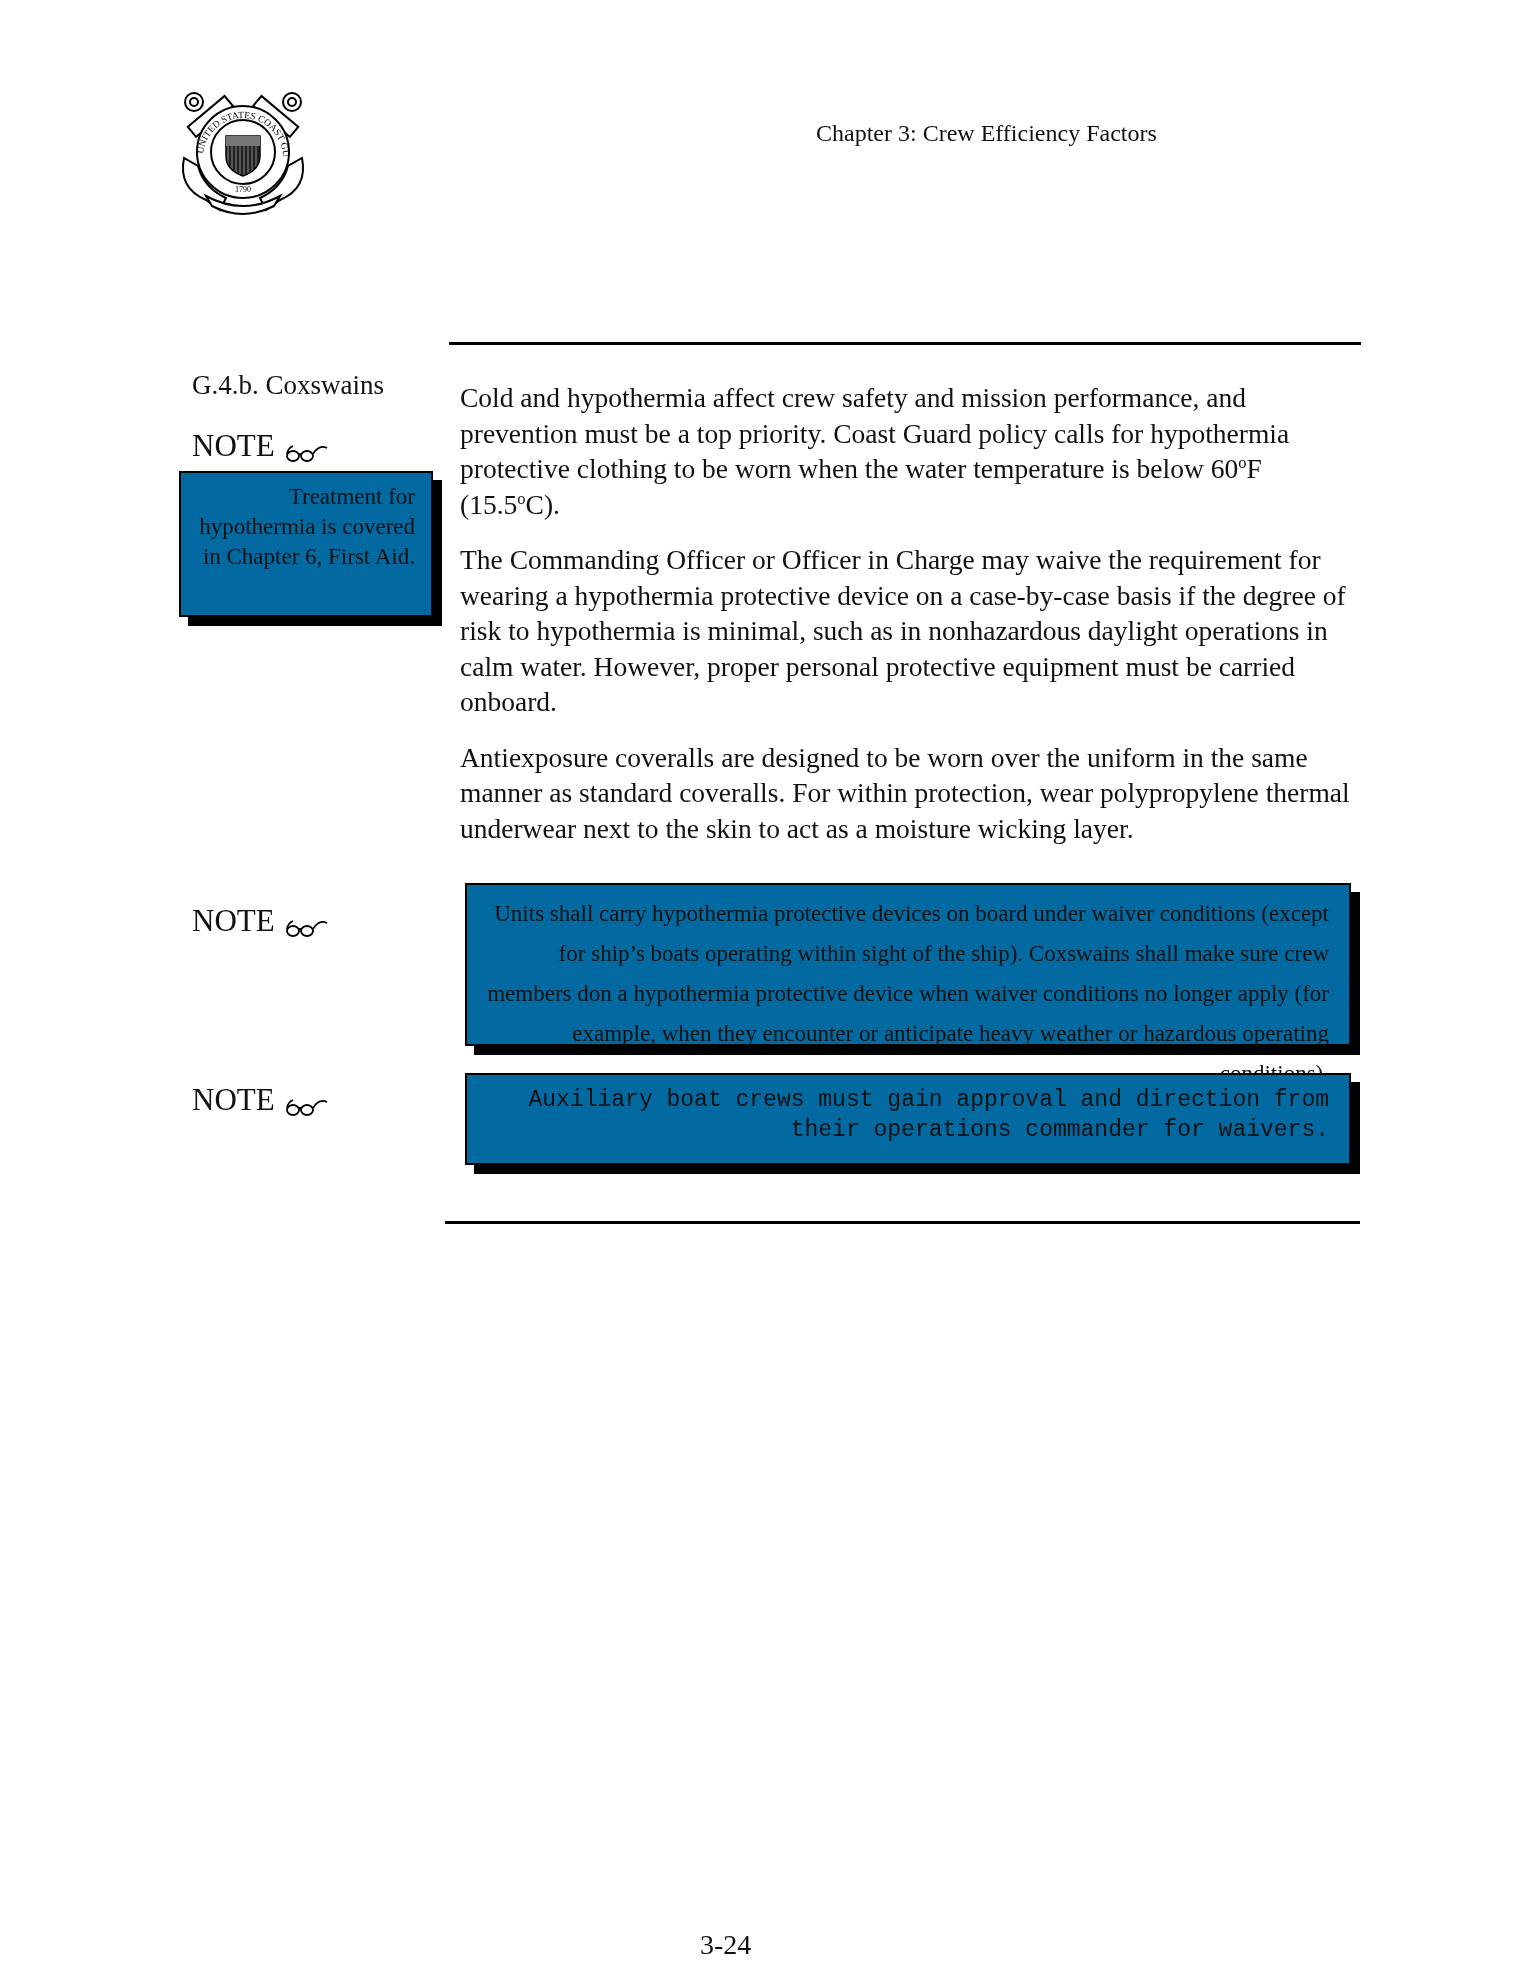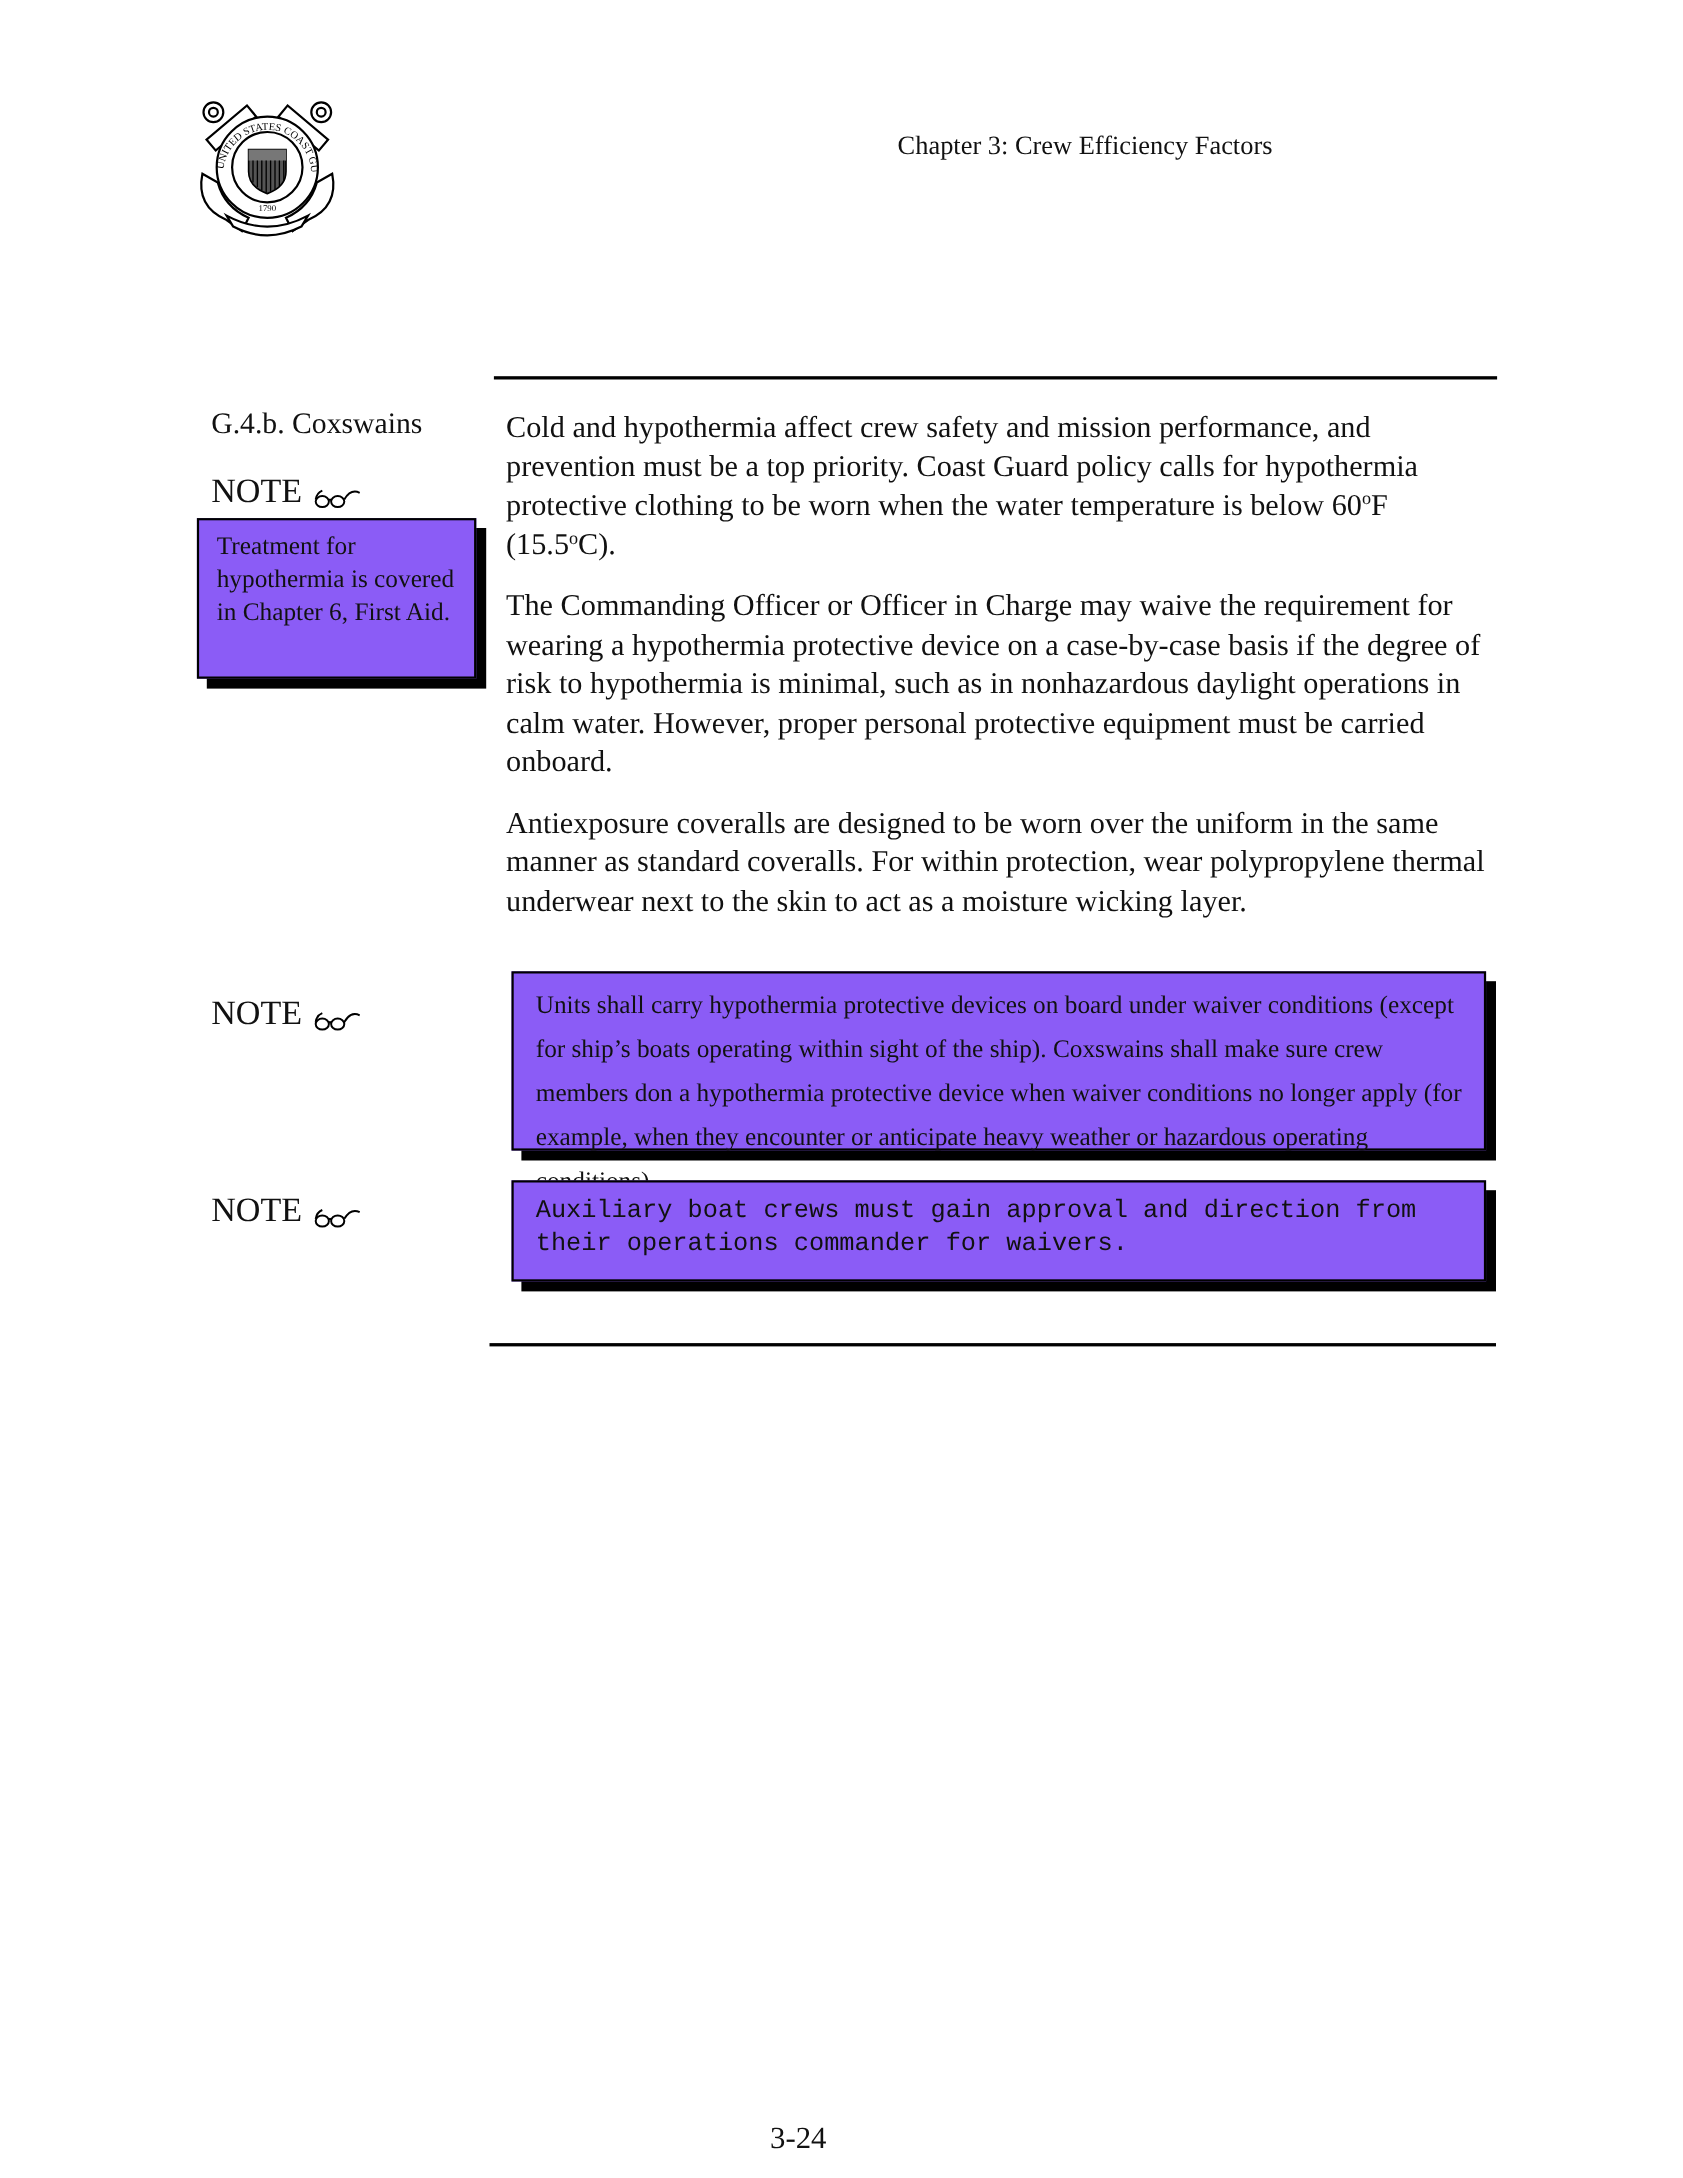--- a/index.html
+++ b/index.html
@@ -13,26 +13,26 @@
   .rule { position: absolute; height: 3px; background: #000; }
   #rule-top { left: 449px; top: 342px; width: 912px; }
   #rule-bottom { left: 445px; top: 1221px; width: 915px; }
   .side-head { font-size: 27px; white-space: nowrap; }
   #section-heading { left: 192px; top: 370px; }
   .note-label { font-size: 31px; white-space: nowrap; display: flex; align-items: flex-end; }
   .note-label .glasses { margin-left: 10px; width: 44px; height: 22px; }
   #note1-label { left: 192px; top: 428px; }
   #note2-label { left: 192px; top: 903px; }
   #note3-label { left: 192px; top: 1082px; }
-  .body-text { left: 460px; width: 900px; font-size: 27.5px; line-height: 35.5px; }
+  .body-text { left: 460px; width: 900px; font-size: 27.5px; line-height: 35.5px; margin-top: 10px; }
   .body-text p { margin: 0 0 20px 0; }
   #body-paragraphs { top: 370px; }
   .note-box {
-    position: absolute; background: #8b5cf6; border: 2px solid #000;
-    box-shadow: 9px 9px 0 #000; box-sizing: border-box;
+    position: absolute; background: #0369a1; border: 2px solid #000;
+    box-shadow: 9px 9px 0 #000; box-sizing: border-box; text-align: right;
   }
   #note1-box { left: 179px; top: 471px; width: 254px; height: 146px; padding: 9px 16px; font-size: 23px; line-height: 30px; }
   #note2-box { left: 465px; top: 883px; width: 886px; height: 163px; padding: 9px 20px; font-size: 23px; line-height: 40px; }
   #note3-box { left: 465px; top: 1073px; width: 886px; height: 92px; padding: 10px 20px; font-size: 23px; line-height: 30px; font-family: Liberation Mono, monospace; }
   #page-number { left: 700px; top: 1929px; width: 90px; font-size: 28px; }
   sup { font-size: 60%; vertical-align: 0.6em; line-height: 0; }
 </style>
 </head>
 <body>
 

